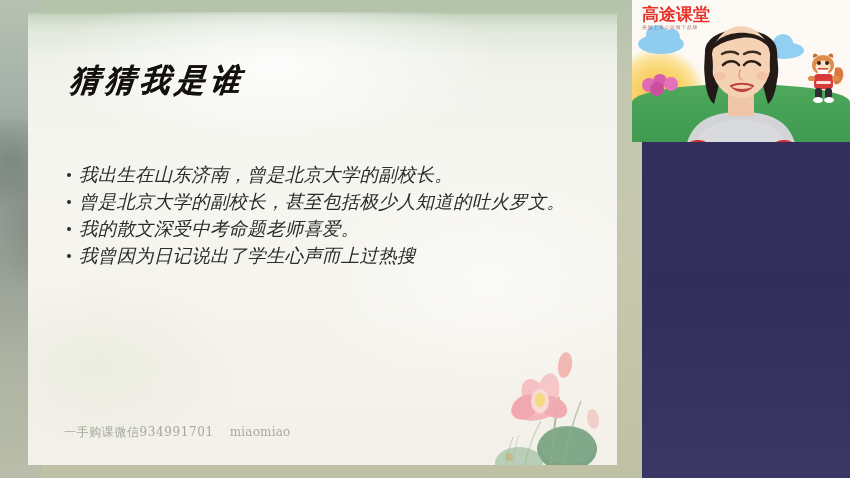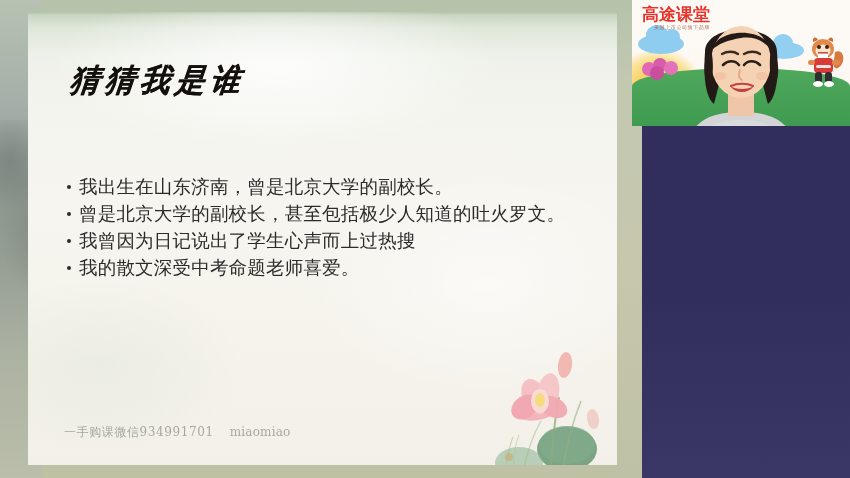--- a/index.html
+++ b/index.html
@@ -107,25 +107,26 @@
     color: #14110d;
     transform: skewX(-6deg) scaleY(1.06);
     text-shadow: 0.5px 0 0 #14110d;
     white-space: nowrap;
   }
 
   
   #bullet-list {
     position: absolute;
     left: 38px;
-    top: 162px;
+    top: 150px;
     width: 500px;
     margin: 0;
     padding: 0;
     list-style: none;
+    font-style: italic;
   }
   #bullet-list li {
     position: relative;
     padding-left: 13px;
     margin: 0 0 2px 0;
     font-family: "DejaVu Serif", "Liberation Serif", serif;
     font-size: 18.5px;
     line-height: 25px;
     color: #2b2b2b;
     letter-spacing: .2px;
@@ -165,24 +166,23 @@
     position: absolute;
     left: 0; top: 0;
     width: 208px; height: 478px;
     background: linear-gradient(180deg, #322f5e 0%, #312e5c 60%, #3a3766 100%);
   }
 
   
   #webcam {
     position: absolute;
     left: -10px; top: 0;
-    width: 218px; height: 126px;
+    width: 218px; height: 142px;
     overflow: hidden;
     background: #fdf7f2;
-    text-align: right;
   }
   
   #cam-bg {
     position: absolute; inset: 0;
     background:
       
       radial-gradient(circle 62px at 26px 96px, #f7c14a 0%, #f9d46e 42%, #fce39a 62%, rgba(252,233,190,0) 78%),
       linear-gradient(180deg, #fdfaf6 0%, #fdf8f3 55%, #fdf6ef 100%);
   }
   #cam-ground {
@@ -264,22 +264,22 @@
     <div id="ink-wash"></div>
 
     <div id="slide-card">
       <div id="paper-mist"></div>
 
       <div id="slide-title">猜猜我是谁</div>
 
       <ul id="bullet-list">
         <li>我出生在山东济南，曾是北京大学的副校长。</li>
         <li>曾是北京大学的副校长，甚至包括极少人知道的吐火罗文。</li>
+        <li>我的散文深受中考命题老师喜爱。</li>
         <li>我曾因为日记说出了学生心声而上过热搜</li>
-        <li>我的散文深受中考命题老师喜爱。</li>
       </ul>
 
       <div id="watermark">
         <span>一手购课微信934991701</span><span class="wm-latin">miaomiao</span>
       </div>
 
       <svg id="lotus" viewBox="0 0 130 130">
 
         <ellipse cx="74" cy="104" rx="30" ry="22" fill="#6f9a7a" opacity=".92"></ellipse>
         <ellipse cx="74" cy="100" rx="28" ry="19" fill="#7ea888" opacity=".85"></ellipse>

